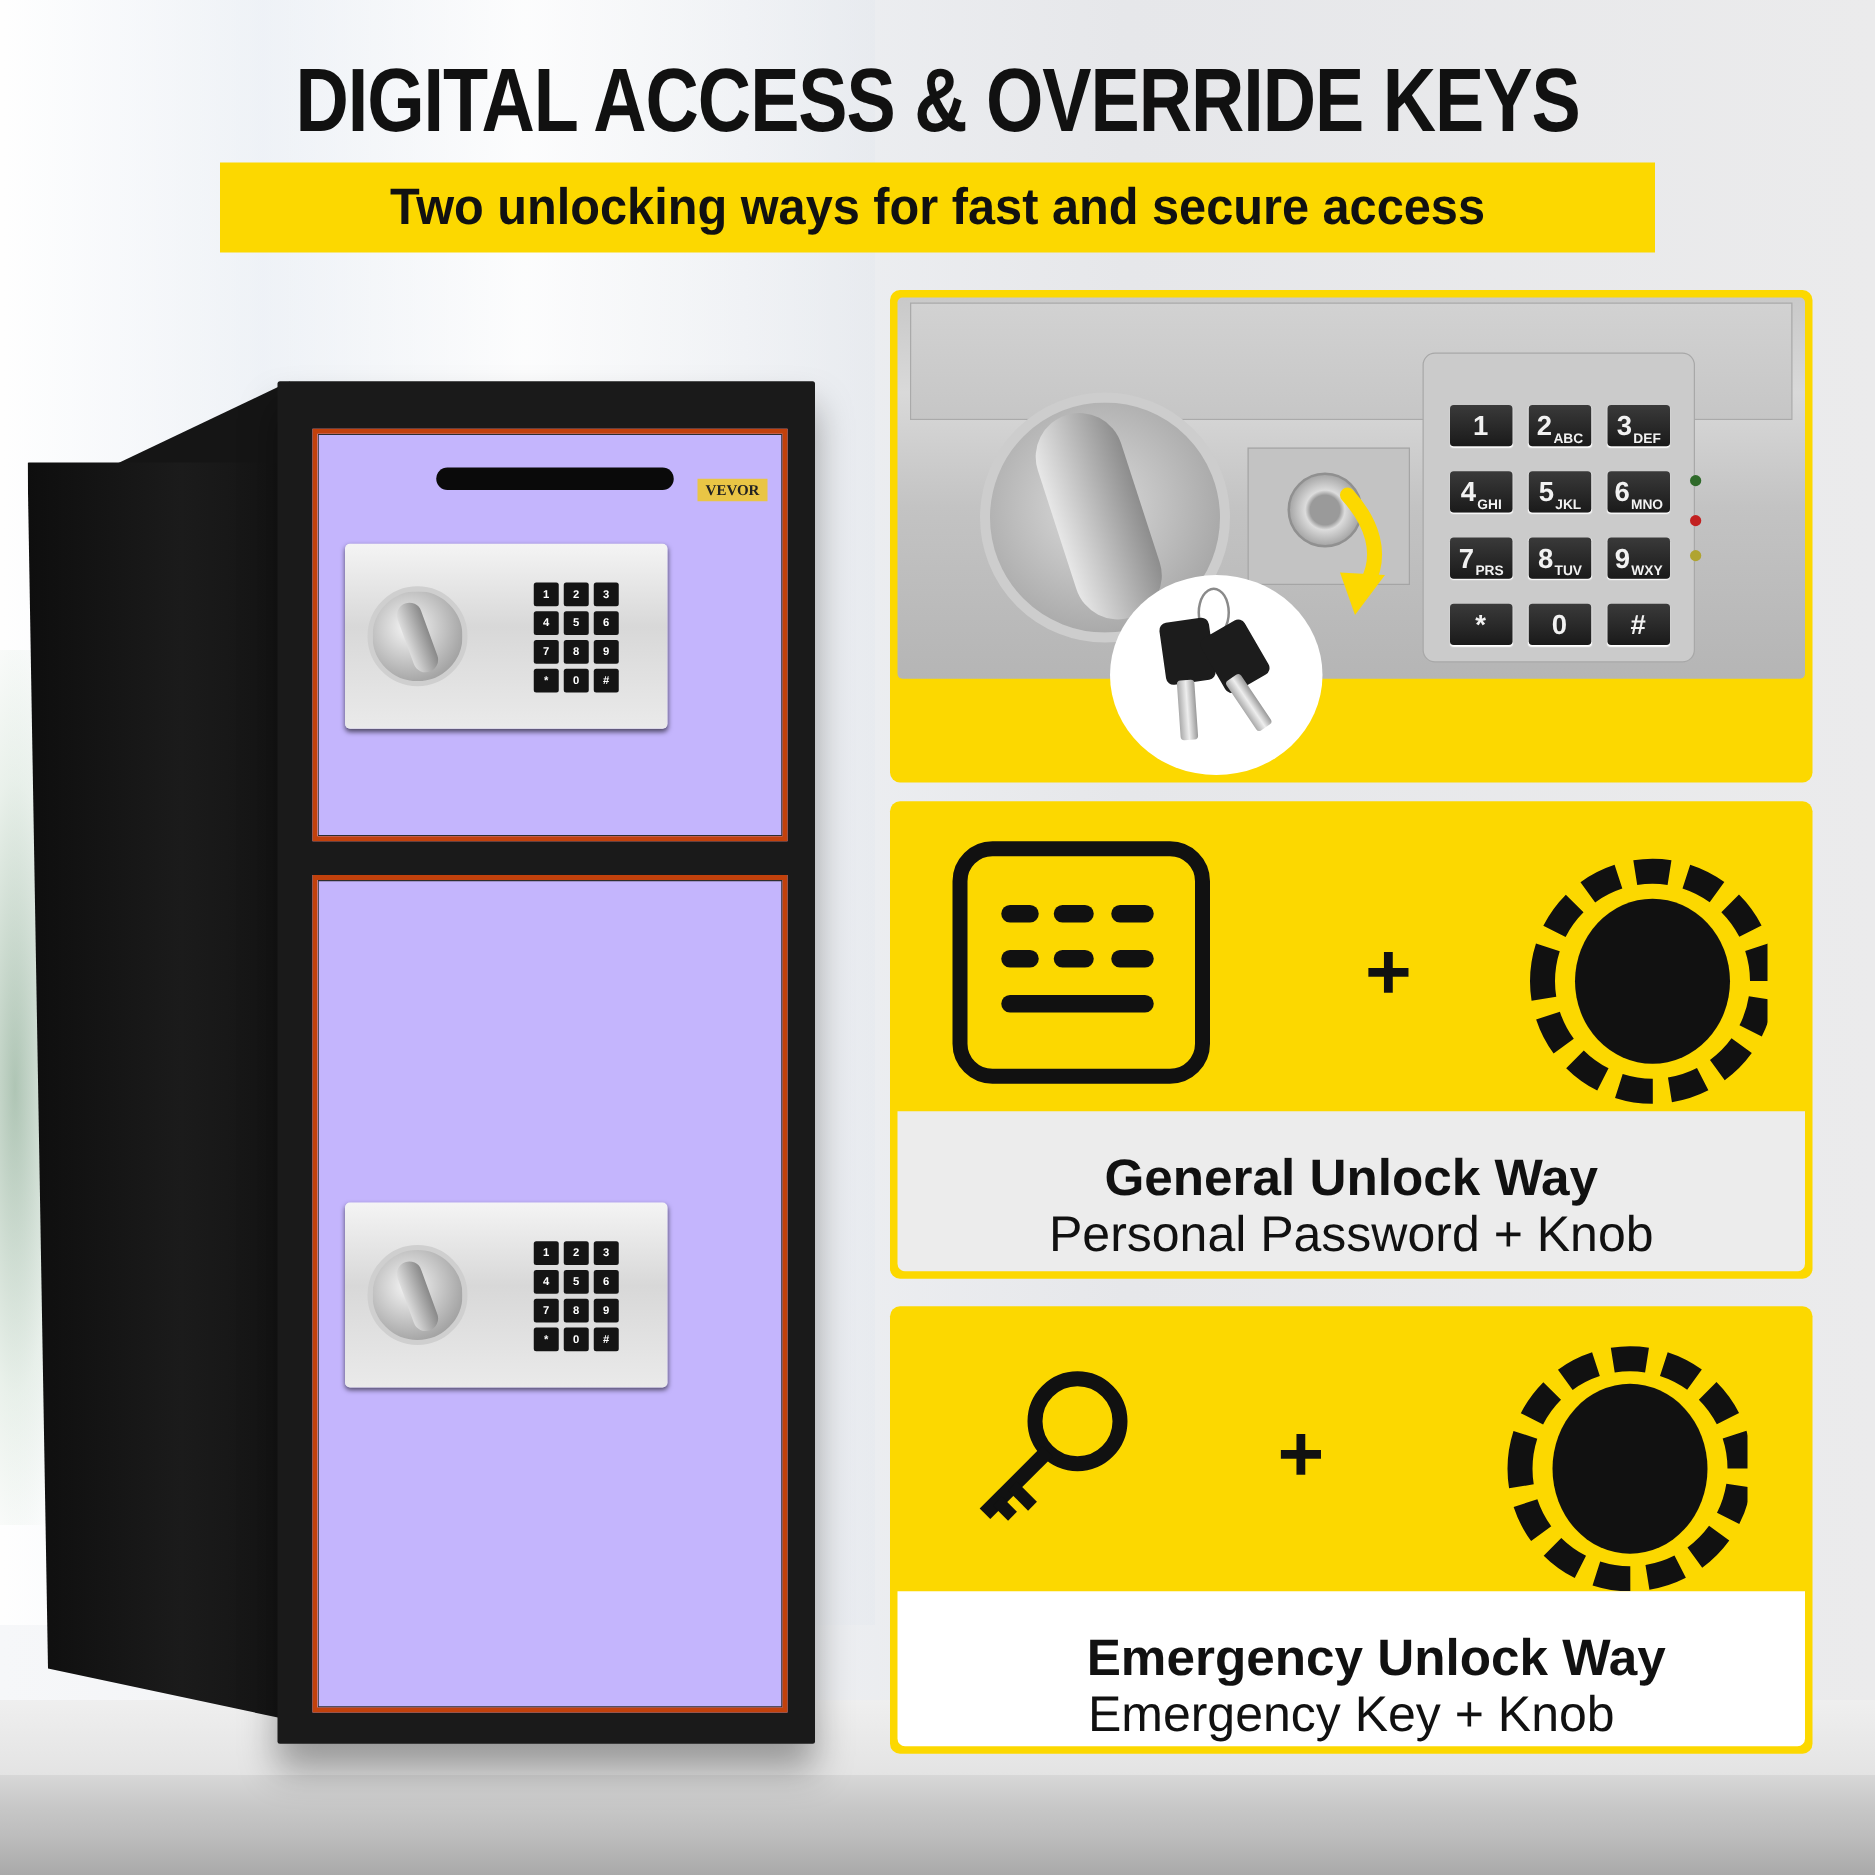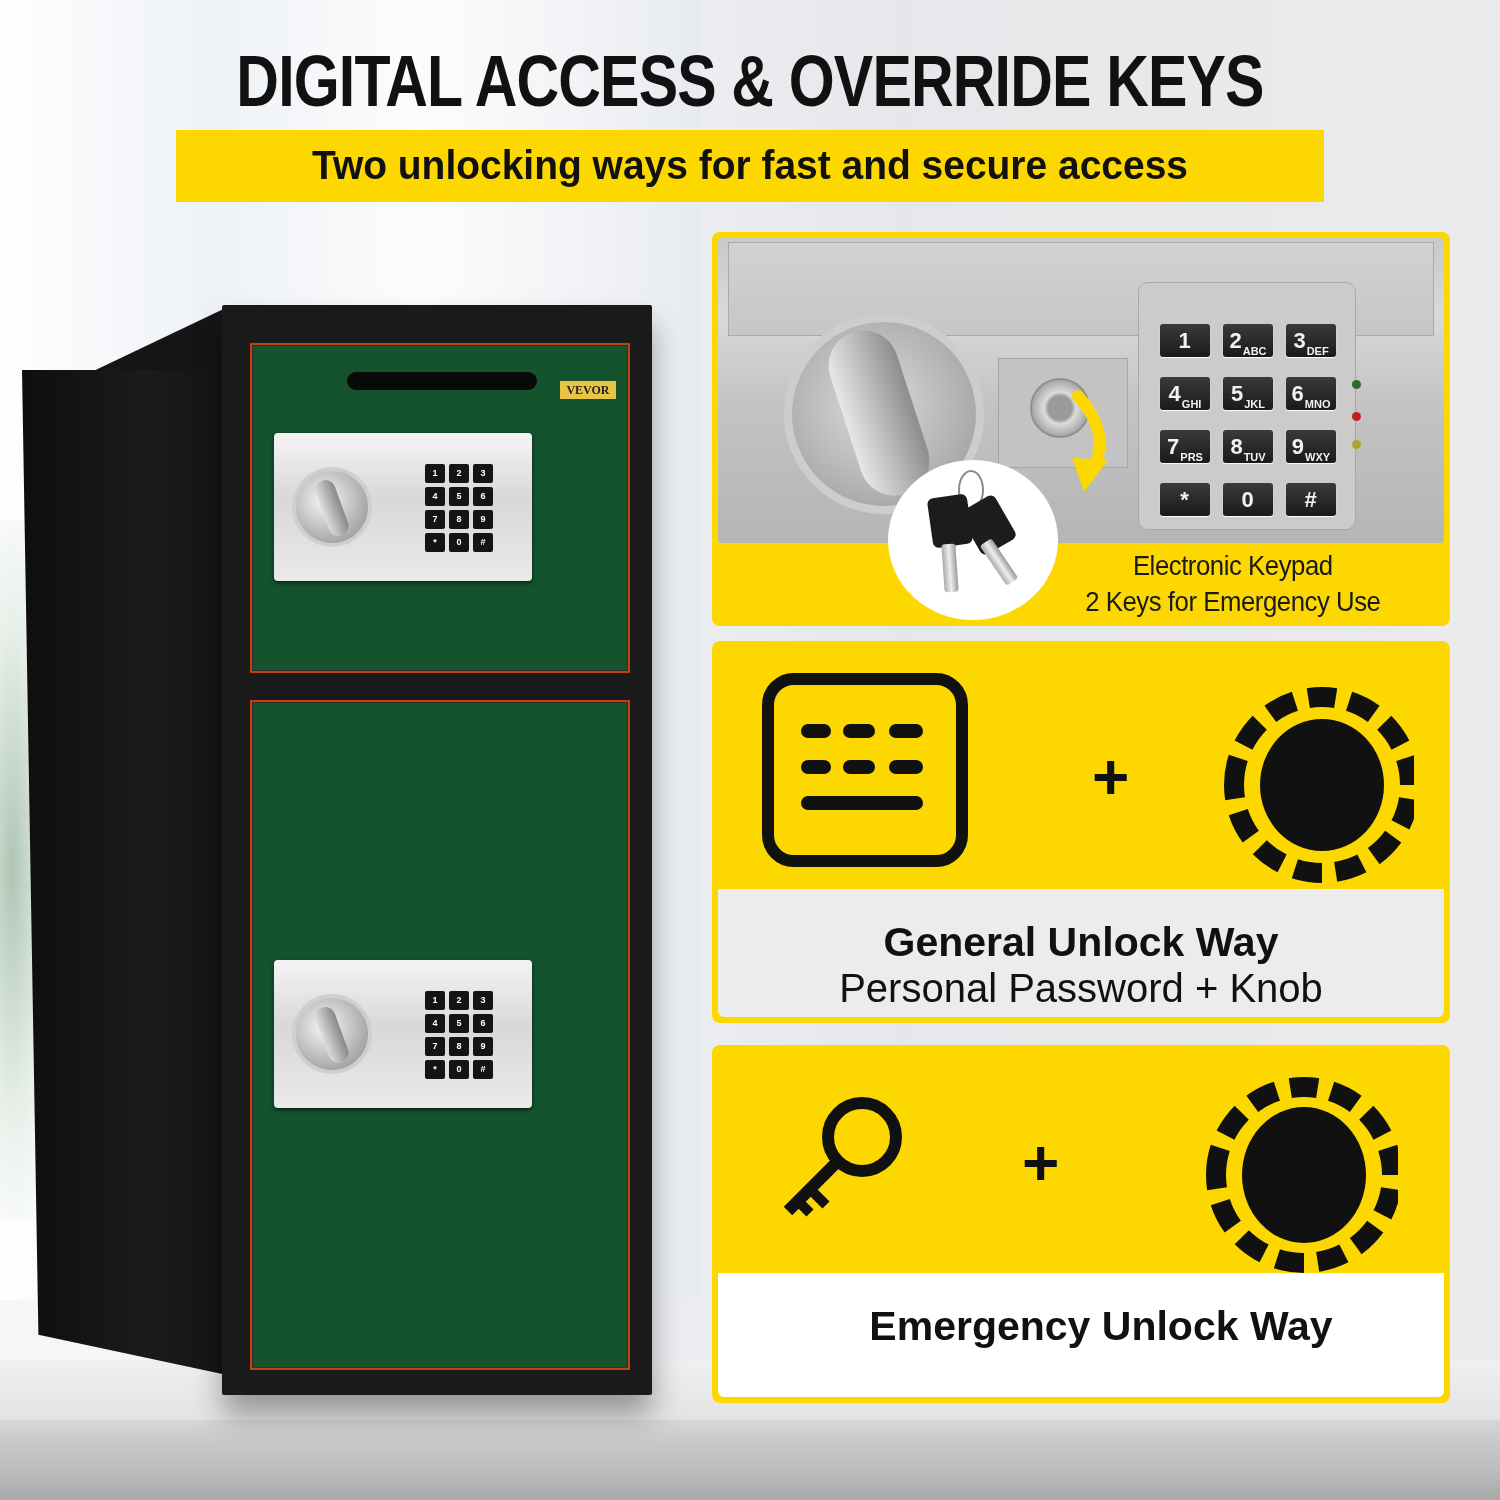--- a/index.html
+++ b/index.html
@@ -54,22 +54,22 @@
     background: #151515;
     clip-path: polygon(0 100%, 100% 0, 100% 100%);
   }
   .safe-front {
     position: absolute; left: 200px; top: 0; width: 430px; height: 1090px;
     background: #1a1a1a;
     border-radius: 2px;
     box-shadow: 0 20px 30px rgba(0,0,0,0.35);
   }
   .door {
-    position: absolute; background: #14532d;
-    border: 2px solid #c2410c; box-shadow: inset 0 0 0 1px #2e2e2e;
+    position: absolute; background: #c4b5fd;
+    border: 4px solid #c2410c; box-shadow: inset 0 0 0 1px #2e2e2e;
   }
   .door-top { left: 28px; top: 38px; width: 380px; height: 330px; }
   .door-bottom { left: 28px; top: 395px; width: 380px; height: 670px; }
   .slot {
     position: absolute; left: 95px; top: 27px; width: 190px; height: 18px;
     background: #0a0a0a; border-radius: 9px;
   }
   .brand {
     position: absolute; right: 12px; top: 36px; width: 56px; height: 18px;
     background: #e9c545; color: #222; font-family: "Liberation Serif", serif; font-weight: 700;
@@ -314,24 +314,20 @@
       <polygon points="14,70 50,72 26,104" fill="#fcd800"></polygon>
     </svg>
   </div>
   <div class="key-photo">
     <div class="key-ring"></div>
     <div class="key-shape k1"></div>
     <div class="key-shape k2"></div>
     <div class="key-blade b1"></div>
     <div class="key-blade b2"></div>
   </div>
-  <div class="panel-1-caption">
-    <div>Electronic Keypad</div>
-    <div>2 Keys for Emergency Use</div>
-  </div>
 </div>
 
 <div class="panel panel-2">
   <svg class="icon" style="left:48px;top:30px;width:210px;height:200px;" viewBox="0 0 210 200">
     <rect x="8" y="8" width="194" height="182" rx="26" fill="none" stroke="#111" stroke-width="12"></rect>
     <g stroke="#111" stroke-width="14" stroke-linecap="round">
       <line x1="48" y1="60" x2="64" y2="60"></line>
         <line x1="90" y1="60" x2="108" y2="60"></line>
         <line x1="136" y1="60" x2="156" y2="60"></line>
       <line x1="48" y1="96" x2="64" y2="96"></line>
@@ -359,14 +355,15 @@
     <line x1="36" y1="100" x2="52" y2="116" stroke="#111" stroke-width="10"></line>
     <line x1="24" y1="112" x2="36" y2="124" stroke="#111" stroke-width="10"></line>
   </svg>
   <div class="plus" style="left:310px;top:86px;">+</div>
   <svg class="icon" style="left:476px;top:18px;width:210px;height:210px;" viewBox="0 0 210 210">
     <ellipse cx="116" cy="112" rx="62" ry="68" fill="#111"></ellipse>
     <circle cx="116" cy="112" r="88" fill="none" stroke="#111" stroke-width="20" stroke-dasharray="18 9" transform="rotate(180 116 112)" pathLength="360"></circle>
   </svg>
   <div class="panel-foot">
     <div class="foot-title">Emergency Unlock Way</div>
+    <div class="foot-sub">Emergency Key + Knob</div>
   </div>
 </div>
 
 </body></html>

